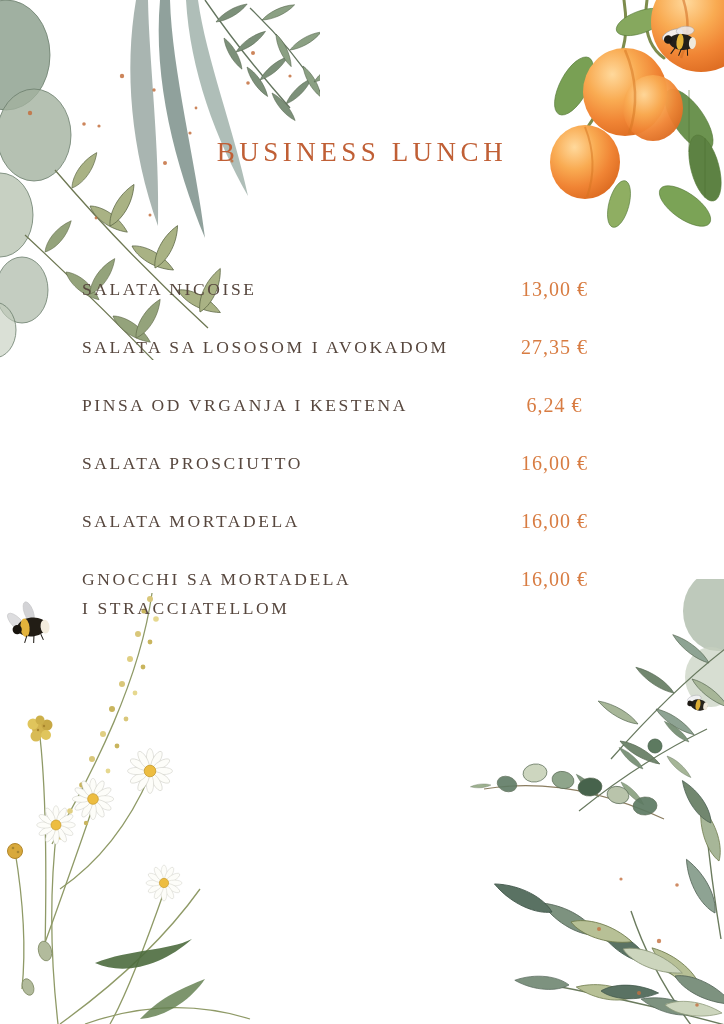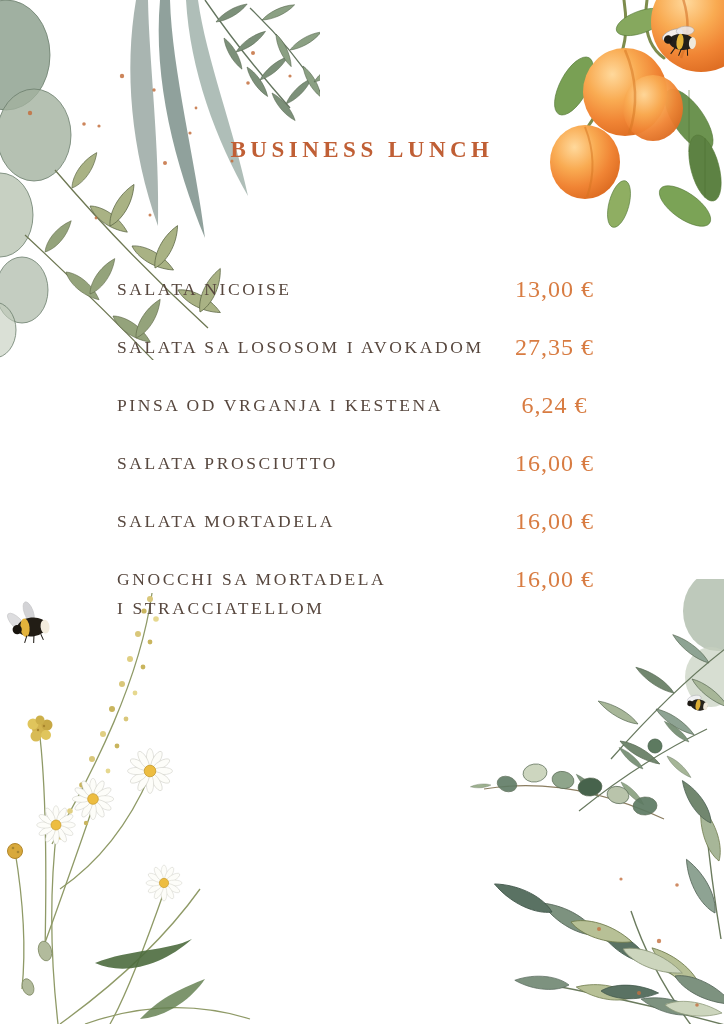--- a/index.html
+++ b/index.html
@@ -16,46 +16,45 @@
   .deco.tl{top:0;left:0;}
   .deco.tr{top:0;right:0;}
   .deco.bl{bottom:0;left:0;}
   .deco.br{bottom:0;right:0;}
   .deco.speckles{top:0;left:0;}
 
   .title{
     position:absolute;
     top:137px;left:0;right:0;
     text-align:center;
-    font-size:23px;
-    font-weight:700;
+    font-size:27px;
+    font-weight:400;
     letter-spacing:4.5px;
     color:var(--title,#c05f35);
   }
   .menu{
     position:absolute;
     left:82px;top:275px;
     width:540px;
     display:flex;flex-direction:column;
     gap:29px;
   }
   .row{display:flex;align-items:flex-start;}
   .item-name{
     flex:1;
     font-size:17.5px;
     letter-spacing:2.6px;
     line-height:29px;
     color:var(--item-text,#57473e);
     white-space:pre-line;
-    margin-left:35px;
   }
   .item-price{
     width:135px;flex-shrink:0;
     text-align:center;
-    font-size:24px;
+    font-size:20px;
     letter-spacing:1px;
     line-height:29px;
     color:var(--price,#d87c42);
   }
 </style>
 </head>
 <body>
 
 <div class="page">
 

